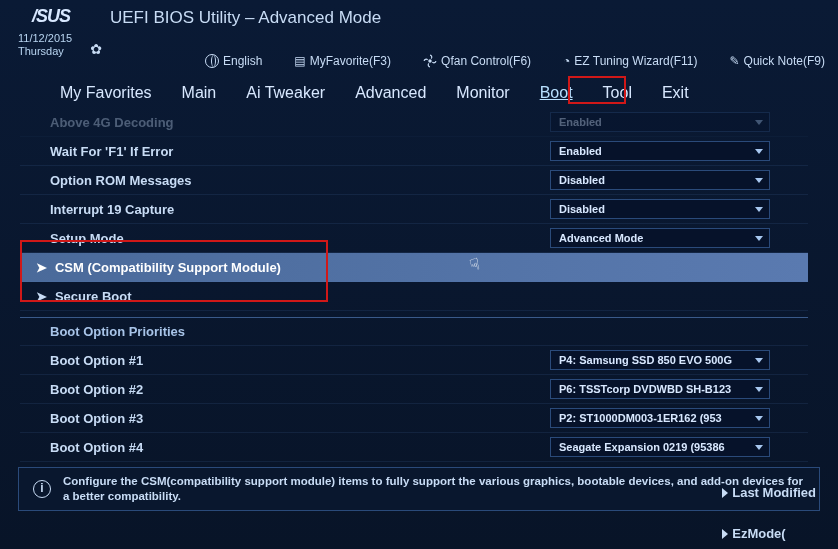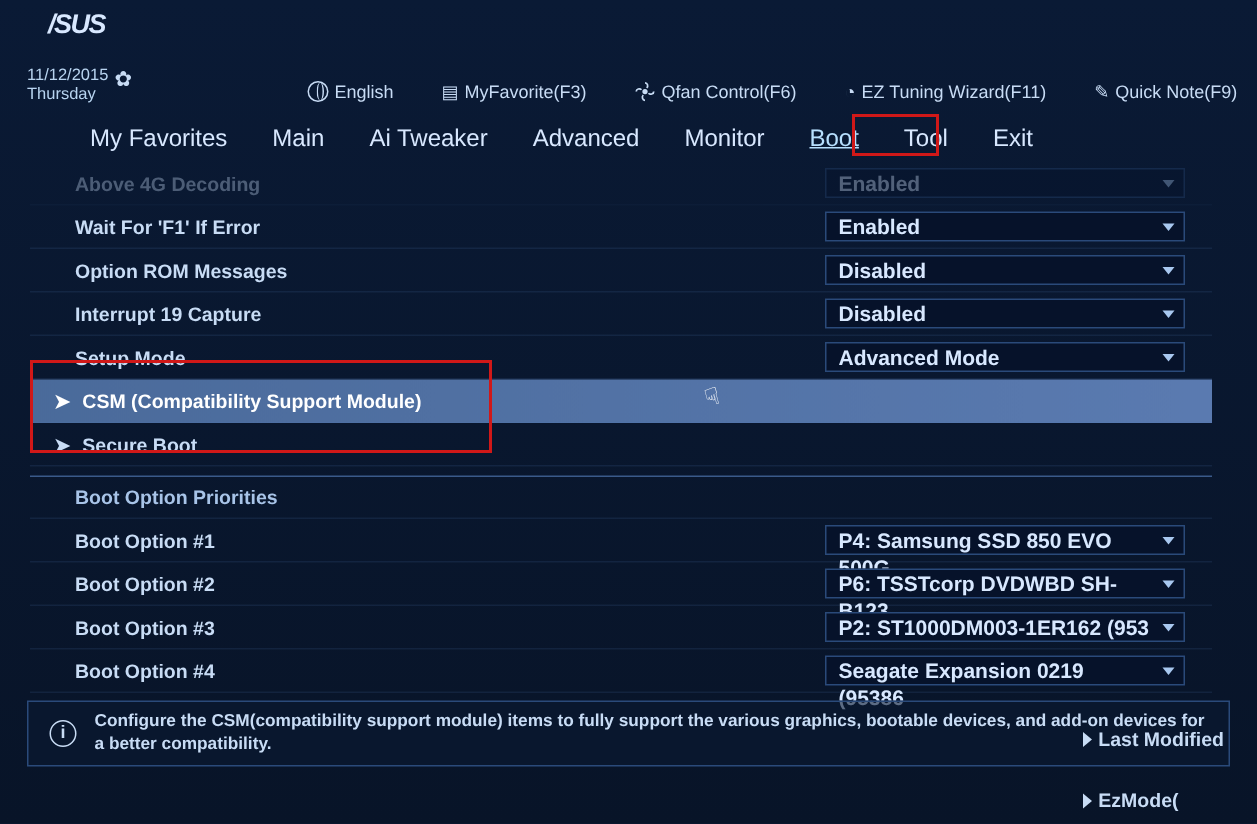--- a/index.html
+++ b/index.html
@@ -2,21 +2,21 @@
 <html><head>
 <meta charset="utf-8">
 <style>
 * { margin:0; padding:0; box-sizing:border-box; font-family:Arial,sans-serif; }
 body { width:838px; height:549px; background:#0a1830; color:#a8c8f0; overflow:hidden; position:relative; }
 .screen { width:100%; height:100%; background:linear-gradient(180deg,#0a1a35 0%,#081428 100%); }
 
 .logo { position:absolute; top:6px; left:32px; font-size:18px; font-weight:900; font-style:italic; color:#d8e8ff; letter-spacing:-1px; }
 .title { position:absolute; top:8px; left:110px; font-size:17px; color:#c8dcf5; font-weight:500; }
 
-.datetime { position:absolute; top:44px; left:18px; display:flex; align-items:flex-start; gap:2px; }
+.datetime { position:absolute; top:32px; left:18px; display:flex; align-items:flex-end; gap:16px; }
 .date { font-size:11px; line-height:1.15; color:#b8d4f0; }
 .time { font-size:24px; color:#d8e8ff; font-weight:600; letter-spacing:1px; }
 .gear { font-size:14px; color:#c8dcf5; margin-left:2px; }
 
 .toolbar { position:absolute; top:54px; left:205px; display:flex; gap:32px; align-items:center; font-size:12px; color:#c8dcf5; }
 .toolbar-item { display:flex; align-items:center; gap:4px; cursor:pointer; }
 .toolbar-item svg, .toolbar-item .ico { width:14px; height:14px; }
 .globe { display:inline-block; width:14px; height:14px; border:1.5px solid #c8dcf5; border-radius:50%; position:relative; }
 .globe:before { content:""; position:absolute; top:0; left:5px; width:3px; height:12px; border:1px solid #c8dcf5; border-radius:50%; border-top:none; border-bottom:none; }
 
@@ -24,21 +24,21 @@
 .tab { cursor:pointer; padding:4px 2px; }
 .tab.active { color:#b8e0ff; text-decoration:underline; }
 .tab-highlight { position:absolute; top:76px; left:568px; width:58px; height:28px; border:2px solid #d01818; pointer-events:none; }
 
 .content { position:absolute; top:108px; left:20px; right:30px; bottom:88px; }
 .row { display:flex; align-items:center; height:29px; padding-left:30px; font-size:13px; font-weight:600; color:#c8dcf5; border-bottom:1px solid rgba(80,120,180,0.15); }
 .row.highlight { background:linear-gradient(90deg,#4a6a9a,#5a7ab0); color:#fff; }
 .row .label { flex:0 0 500px; }
 .subhead { font-weight:600; color:#a8c4e8; margin-top:6px; }
 
-.select { position:relative; width:240px; height:20px; background:#06122a; border:1px solid #2a4a7a; color:#d8e8ff; font-size:14px; font-weight:600; padding:0 20px 0 8px; line-height:18px; cursor:pointer; }
+.select { position:relative; width:220px; height:20px; background:#06122a; border:1px solid #2a4a7a; color:#d8e8ff; font-size:11px; font-weight:600; padding:0 20px 0 8px; line-height:18px; cursor:pointer; }
 .select:after { content:""; position:absolute; right:6px; top:7px; border-left:4px solid transparent; border-right:4px solid transparent; border-top:5px solid #a8c8f0; }
 
 .cursor { position:absolute; top:255px; left:470px; font-size:16px; color:#fff; transform:rotate(-15deg); }
 
 .red1 { position:absolute; top:240px; left:20px; width:308px; height:62px; border:2px solid #d01818; pointer-events:none; }
 
 .help { position:absolute; bottom:38px; left:18px; right:18px; height:44px; border:1px solid #2a4a7a; background:rgba(10,25,50,0.6); display:flex; align-items:center; padding:0 14px; gap:12px; font-size:11.5px; font-weight:600; color:#c8dcf5; line-height:1.3; }
 .info-icon { flex:none; width:18px; height:18px; border:1.5px solid #c8dcf5; border-radius:50%; text-align:center; font-size:12px; line-height:15px; }
 
 .footer { position:absolute; bottom:8px; right:22px; display:flex; gap:26px; font-size:13px; font-weight:600; color:#c8dcf5;flex-direction:column; }
@@ -46,20 +46,21 @@
 .chevron-r { display:inline-block; width:0; height:0; border-top:5px solid transparent; border-bottom:5px solid transparent; border-left:6px solid #c8dcf5; }
 
 svg.fan { width:14px; height:14px; }
 </style>
 </head>
 <body>
 
 <div class="screen">
 
   <div class="logo">/SUS</div>
+  <div class="title">UEFI BIOS Utility – Advanced Mode</div>
 
   <div class="datetime">
     <div class="date">
       <div>11/12/2015</div>
       <div>Thursday</div>
     </div>
     <span class="gear">✿</span>
   </div>
 
   <div class="toolbar">

